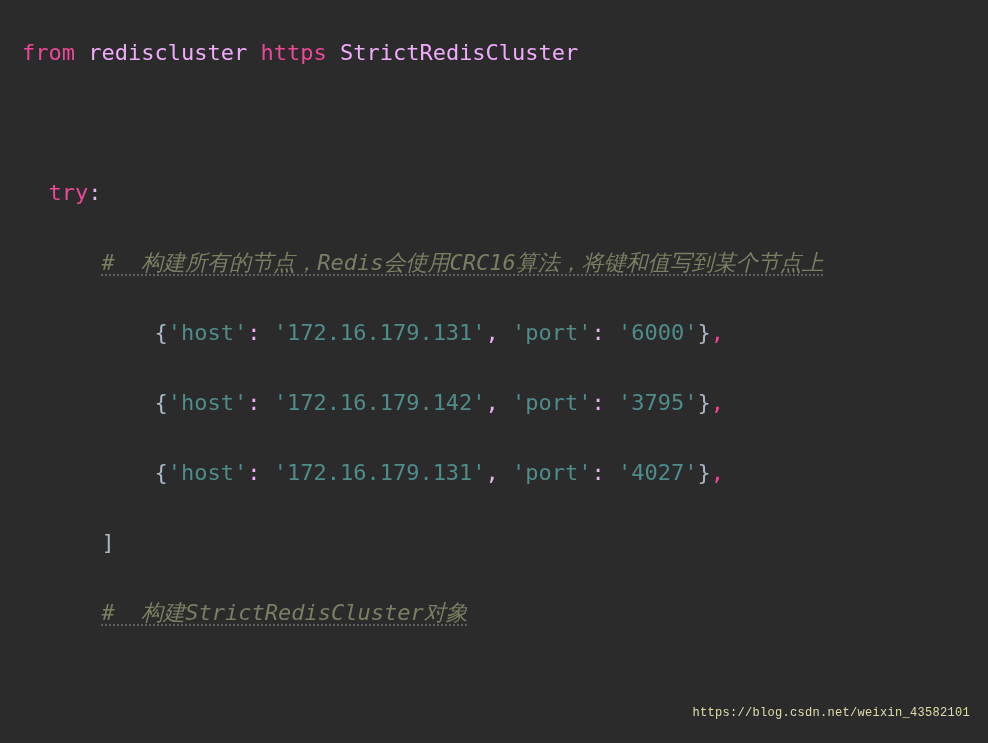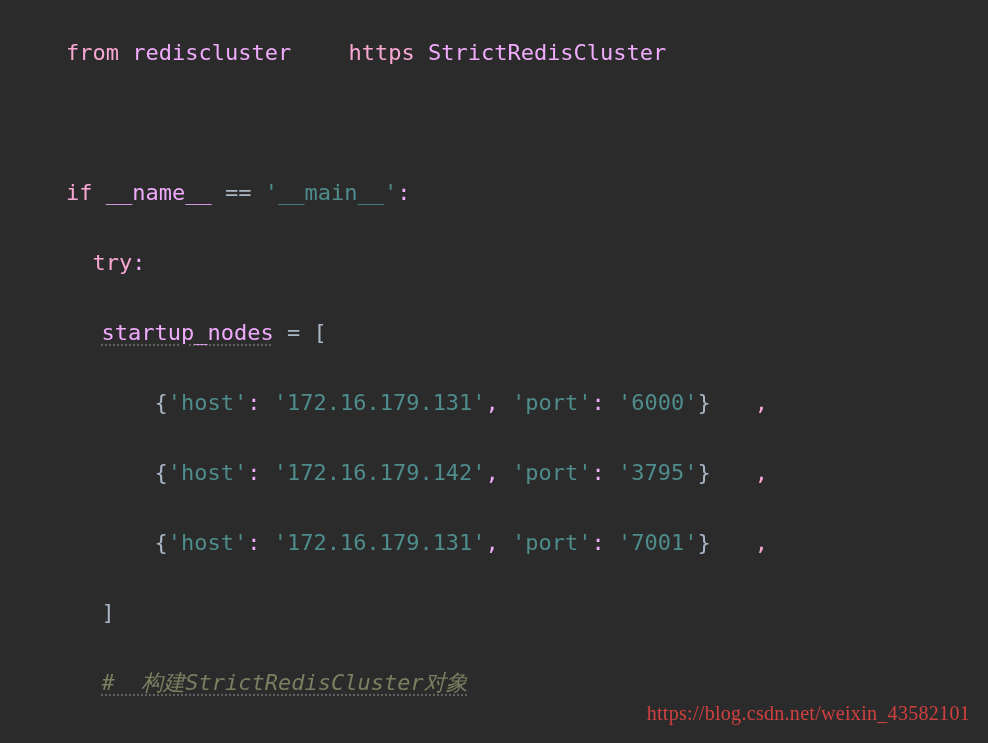--- a/index.html
+++ b/index.html
@@ -17,51 +17,50 @@
     padding: 0 0 0 8px;
     white-space: pre;
     position: relative;
   }
   .gutter {
     display:inline-block;
     width:14px;
     color:#555;
   }
   
-  .kw   { color: #f9a8d4; margin-left: 44px; }
+  .kw   { color: #ec4899; }
   .id   { color: #f0abfc; }          
   .str  { color: #4f8c8c; }          
   .cmt  { color: #7b7e61; font-style: italic; }
   .par  { color: #a9b7c6; }
   .eq   { color: #a9b7c6; }          
   .u    { text-decoration: underline; text-decoration-color: #606060; text-decoration-style: dotted; text-underline-offset: 4px;}
   .watermark {
     position: absolute;
     right: 18px;
     bottom: 12px;
-    color: #ef4444;
-    font-family: Liberation Serif, serif;
-    font-size: 20px;
+    color: #fef9c3;
+    font-family: Liberation Mono, monospace;
+    font-size: 12px;
     opacity: 0.85;
     letter-spacing: 0.3px;
   }
   .line { display:block; }
 </style>
 </head>
 <body>
 
 <div class="editor">
 <span class="line"><span class="gutter"> </span><span class="kw">from</span> <span class="id">rediscluster</span> <span class="kw">https</span> <span class="id">StrictRedisCluster</span></span>
 <span class="line"><span class="gutter"> </span></span>
-<span class="line"><span class="gutter"> </span><span class="kw">if</span> <span class="id">__name__</span> <span class="eq">==</span> <span class="str">'__main__'</span><span class="id">:</span></span>
 <span class="line"><span class="gutter"> </span>  <span class="kw">try</span><span class="id">:</span></span>
-<span class="line"><span class="gutter"> </span>      <span class="id u">startup_nodes</span> <span class="eq">=</span> <span class="par">[</span></span>
+<span class="line"><span class="gutter"> </span>      <span class="cmt u">#  构建所有的节点，Redis会使用CRC16算法，将键和值写到某个节点上</span></span>
 <span class="line"><span class="gutter"> </span>          <span class="par">{</span><span class="str">'host'</span><span class="id">: </span><span class="str">'172.16.179.131'</span><span class="id">, </span><span class="str">'port'</span><span class="id">: </span><span class="str">'6000'</span><span class="par">}</span><span class="kw">,</span></span>
 <span class="line"><span class="gutter"> </span>          <span class="par">{</span><span class="str">'host'</span><span class="id">: </span><span class="str">'172.16.179.142'</span><span class="id">, </span><span class="str">'port'</span><span class="id">: </span><span class="str">'3795'</span><span class="par">}</span><span class="kw">,</span></span>
-<span class="line"><span class="gutter"> </span>          <span class="par">{</span><span class="str">'host'</span><span class="id">: </span><span class="str">'172.16.179.131'</span><span class="id">, </span><span class="str">'port'</span><span class="id">: </span><span class="str">'7001'</span><span class="par">}</span><span class="kw">,</span></span>
+<span class="line"><span class="gutter"> </span>          <span class="par">{</span><span class="str">'host'</span><span class="id">: </span><span class="str">'172.16.179.131'</span><span class="id">, </span><span class="str">'port'</span><span class="id">: </span><span class="str">'4027'</span><span class="par">}</span><span class="kw">,</span></span>
 <span class="line"><span class="gutter"> </span>      <span class="par">]</span></span>
 <span class="line"><span class="gutter"> </span>      <span class="cmt u">#  构建StrictRedisCluster对象</span></span>
 
 
 
 
 
 
 
 

